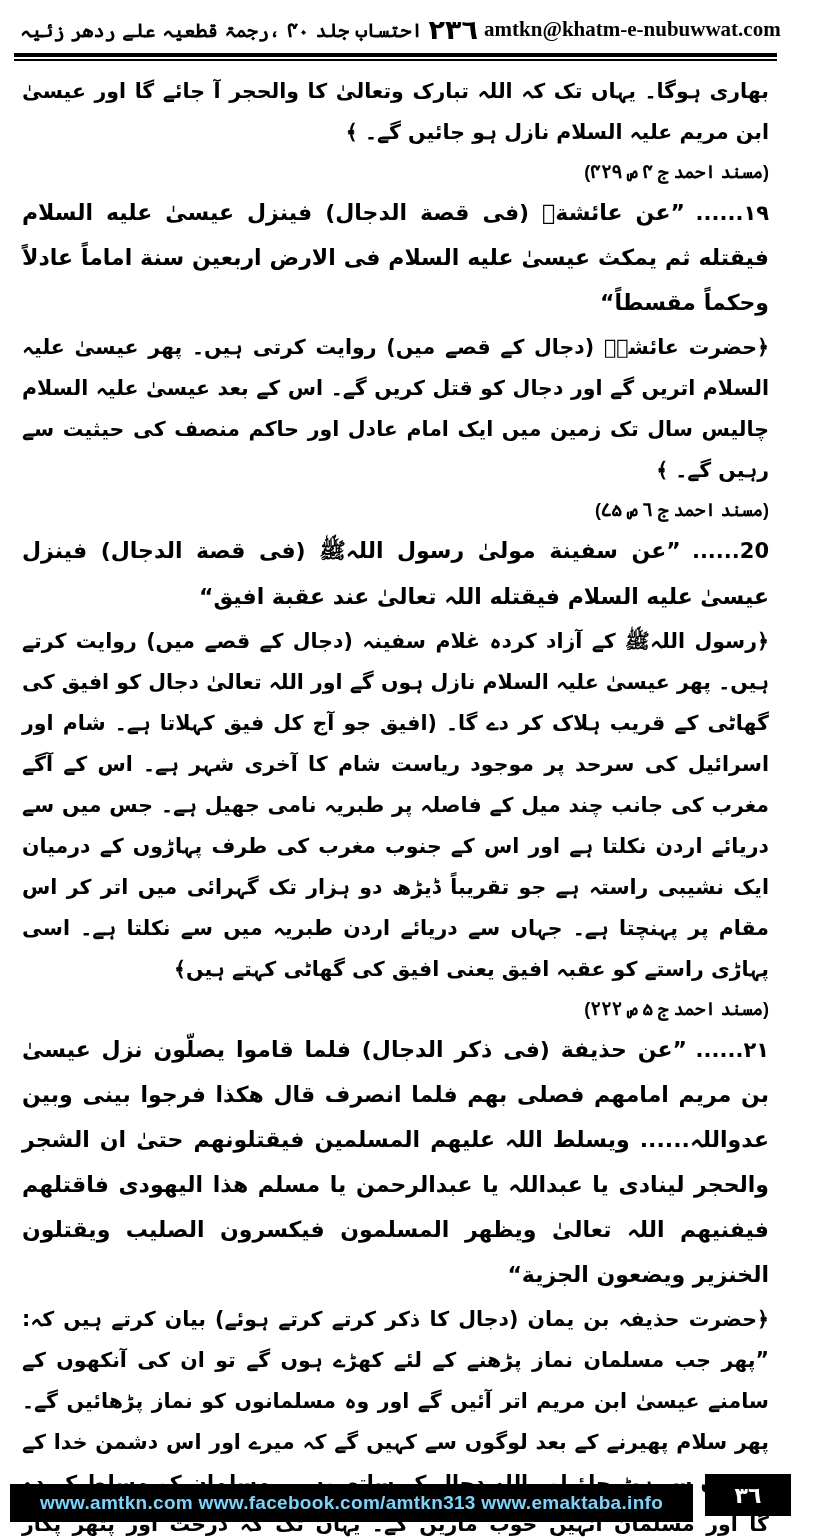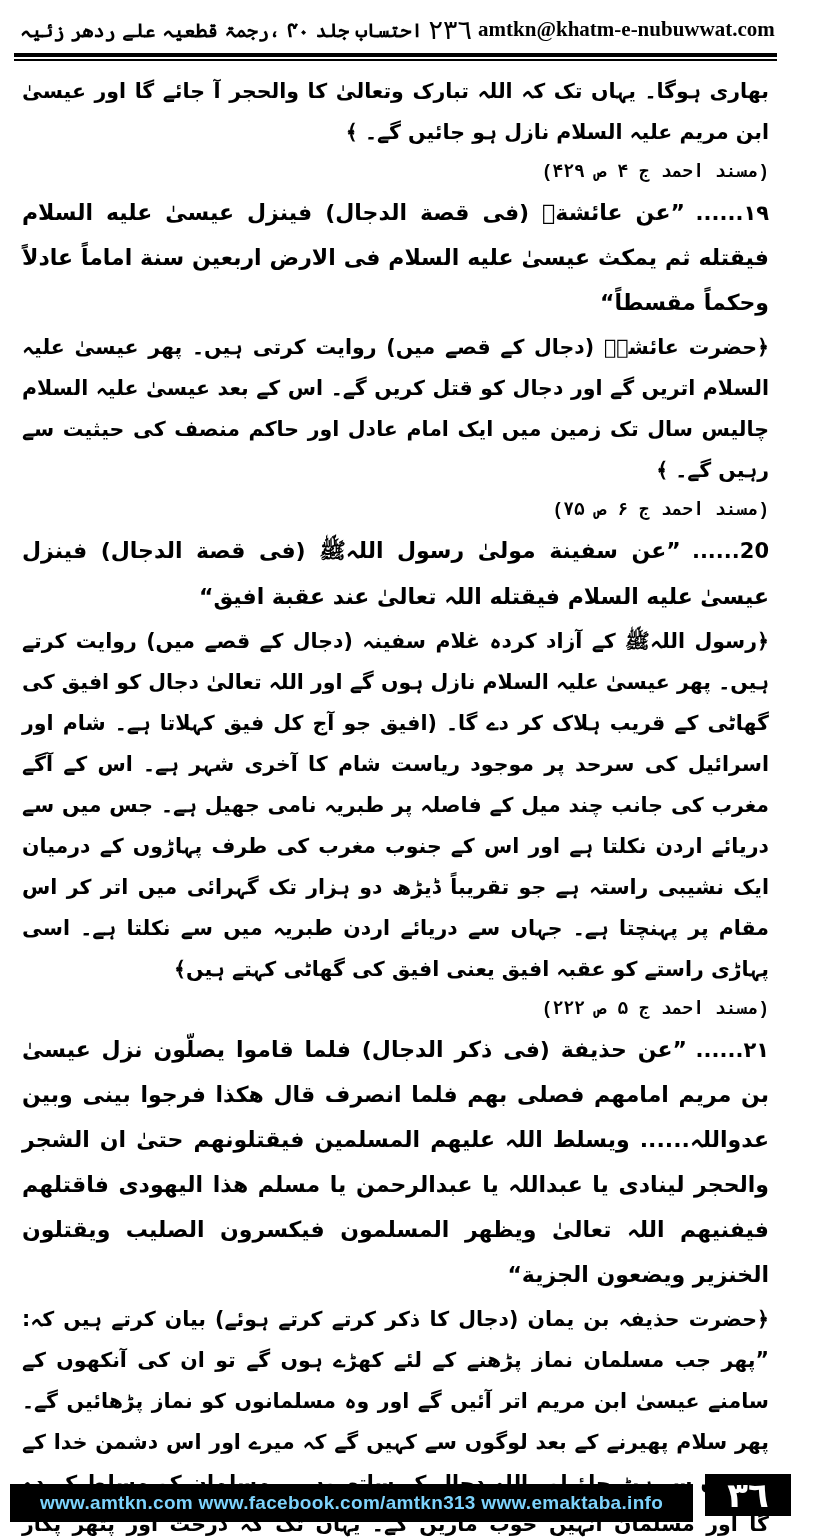--- a/index.html
+++ b/index.html
@@ -36,21 +36,21 @@
     font-family: "DejaVu Serif", serif;
     font-size: 19px;
     font-weight: bold;
     letter-spacing: -0.5px;
     white-space: nowrap;
     direction: rtl;
   }
   .header-center {
     font-family: "DejaVu Sans", sans-serif;
     font-size: 27px;
-    font-weight: normal;
+    font-weight: bold;
     letter-spacing: 1px;
     padding: 0 6px;
   }
   .header-left {
     font-family: "Liberation Serif", serif;
     font-size: 21px;
     font-weight: bold;
     direction: ltr;
     white-space: nowrap;
   }
@@ -100,21 +100,21 @@
     letter-spacing: 1px;
   }
   .ref-line {
     display: flex;
     flex-direction: row;
     justify-content: space-between;
     align-items: baseline;
     direction: rtl;
   }
   .ref-left {
-    font-family: Liberation Mono, monospace;
+    font-family: Liberation Sans, sans-serif;
     font-size: 18px;
     font-weight: 600;
   }
 
   
   .footer {
     position: absolute;
     left: 0;
     right: 0;
     bottom: 0;
@@ -123,21 +123,21 @@
     align-items: stretch;
   }
   .footer-page {
     width: 86px;
     background: #000;
     color: #fff;
     display: flex;
     align-items: center;
     justify-content: center;
     font-family: "DejaVu Sans", sans-serif;
-    font-size: 34px;
+    font-size: 22px;
     font-weight: bold;
     margin: 8px 0 24px 0;
   }
   .footer-bar {
     flex: 1;
     background: #000;
     color: #7dd3fc;
     display: flex;
     align-items: center;
     justify-content: center;

